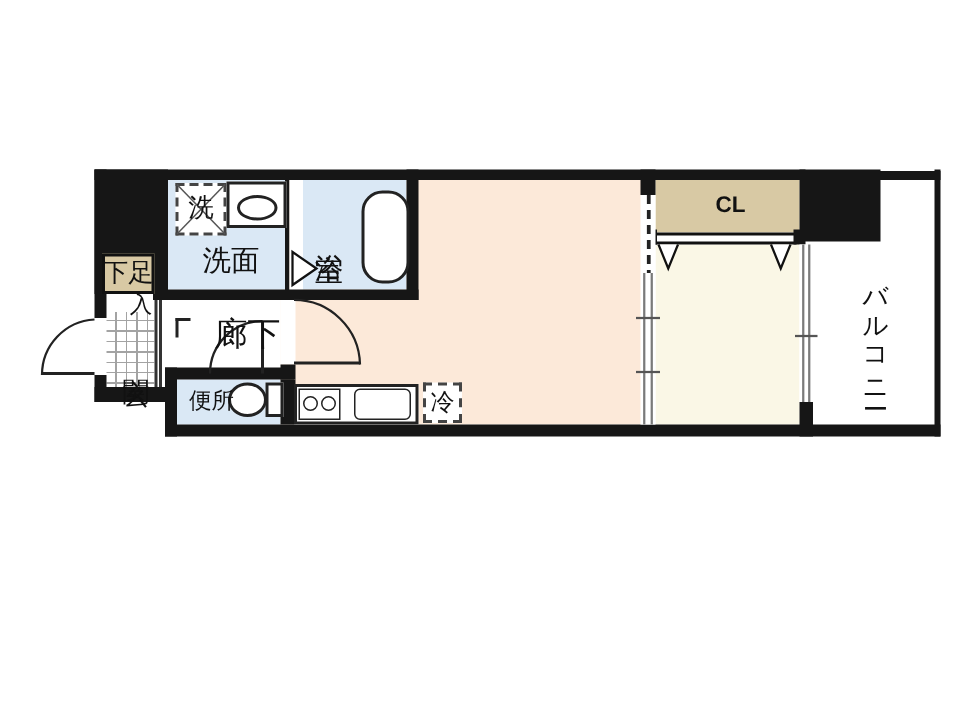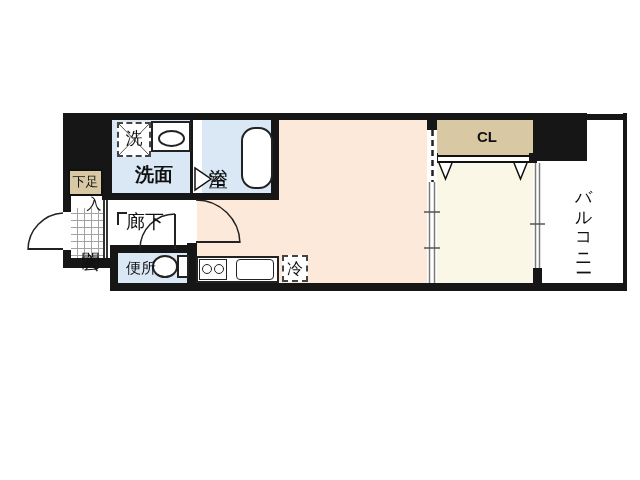--- a/index.html
+++ b/index.html
@@ -97,22 +97,22 @@
   </svg>
 
   <div class="abs" style="left:28px;top:248px;width:35px;height:2px;background:#222;"></div>
   <div class="abs" style="left:196px;top:241px;width:44px;height:2px;background:#222;"></div>
   <div class="abs" style="left:174px;top:214px;width:2px;height:35px;background:#222;"></div>
   <div class="abs" style="left:117px;top:212px;width:10px;height:13px;border-top:2px solid #222;border-left:2px solid #222;box-sizing:border-box;"></div>
 
   <div class="lbl" style="left:437px;top:128px;width:100px;height:18px;font-size:15px;font-weight:bold;">CL</div>
   <div class="lbl vert" style="left:571px;top:165px;width:24px;height:114px;font-size:17px;letter-spacing:2px;">バルコニー</div>
   <div class="lbl vert" style="left:205px;top:127px;width:26px;height:54px;font-size:19px;">浴室</div>
-  <div class="lbl" style="left:129px;top:163px;width:50px;height:24px;font-size:19px;font-weight:bold;">洗面</div>
+  <div class="lbl" style="left:129px;top:163px;width:50px;height:24px;font-size:19px;">洗面</div>
   <div class="lbl" style="left:117px;top:124px;width:34px;height:30px;font-size:17px;">洗</div>
   <div class="lbl" style="left:282px;top:255px;width:26px;height:27px;font-size:16px;">冷</div>
-  <div class="lbl" style="left:116px;top:210px;width:58px;height:25px;font-size:19px;">廊下</div>
+  <div class="lbl" style="left:136px;top:210px;width:58px;height:25px;font-size:22px;">廊下</div>
   <div class="lbl" style="left:119px;top:258px;width:44px;height:20px;font-size:15px;">便所</div>
-  <div class="lbl" style="left:68px;top:169px;width:35px;height:27px;font-size:13px;">下足</div>
+  <div class="lbl" style="left:68px;top:169px;width:35px;height:27px;font-size:17px;">下足</div>
   <div class="lbl" style="left:82px;top:196px;width:24px;height:17px;font-size:15px;">入</div>
   <div class="lbl vert" style="left:78px;top:211px;width:24px;height:54px;font-size:18px;">玄関</div>
 
 </div>
 
 </body></html>

